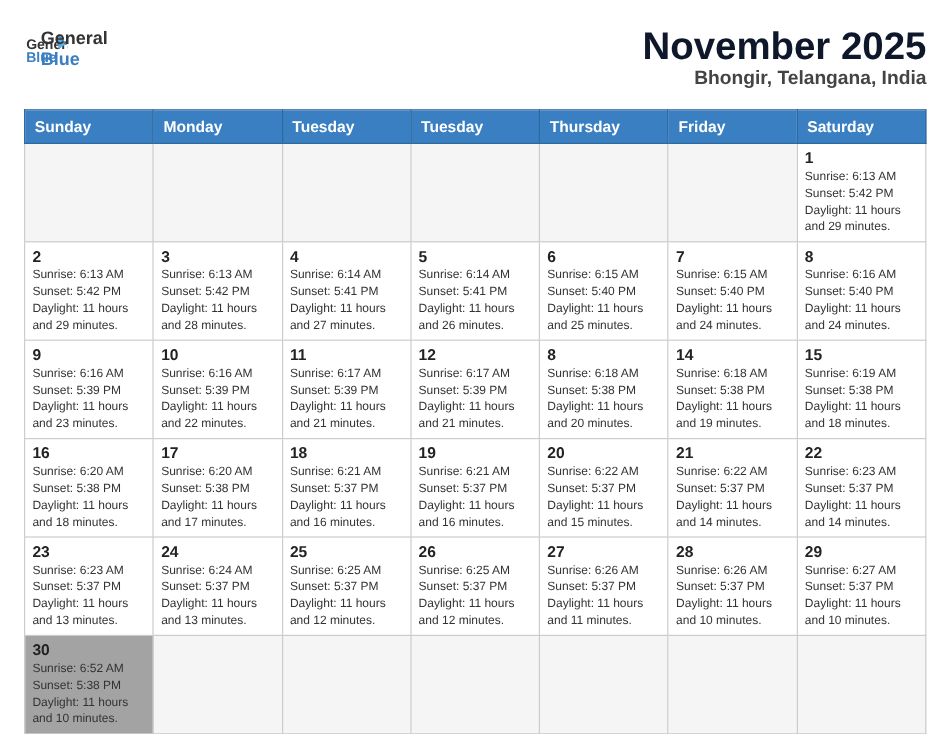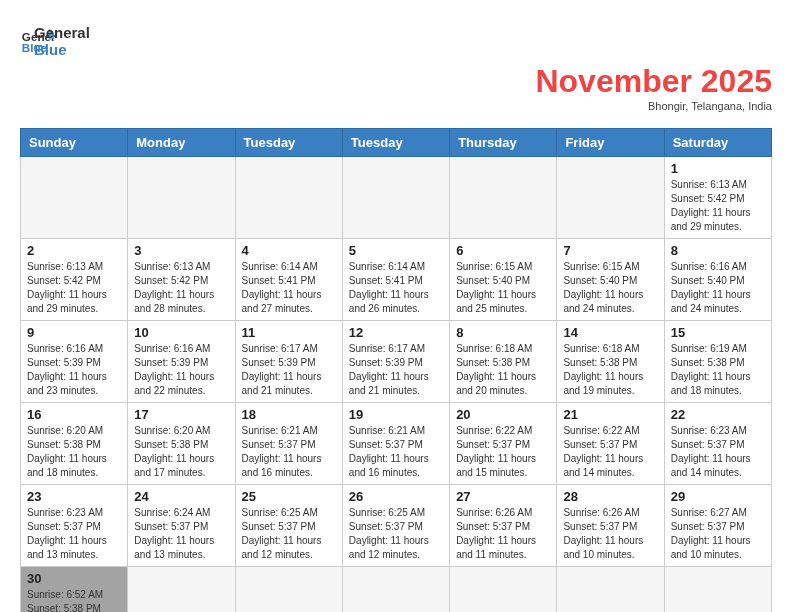--- a/index.html
+++ b/index.html
@@ -24,26 +24,25 @@
     .logo-icon {
       width: 36px;
       height: 36px;
     }
     .title-block {
       text-align: right;
     }
     .title-block h1 {
       font-size: 32px;
       font-weight: bold;
-      color: #ef4444;
-      margin-top: 43px;
+      color: #0f172a;
     }
     .title-block h2 {
-      font-size: 11px;
-      font-weight: normal;
+      font-size: 16px;
+      font-weight: bold;
       color: #444;
     }
     .calendar {
       width: 100%;
       border-collapse: collapse;
       border: 1px solid #ccc;
     }
     .calendar th {
       background: #3a7fc1;
       color: #fff;

